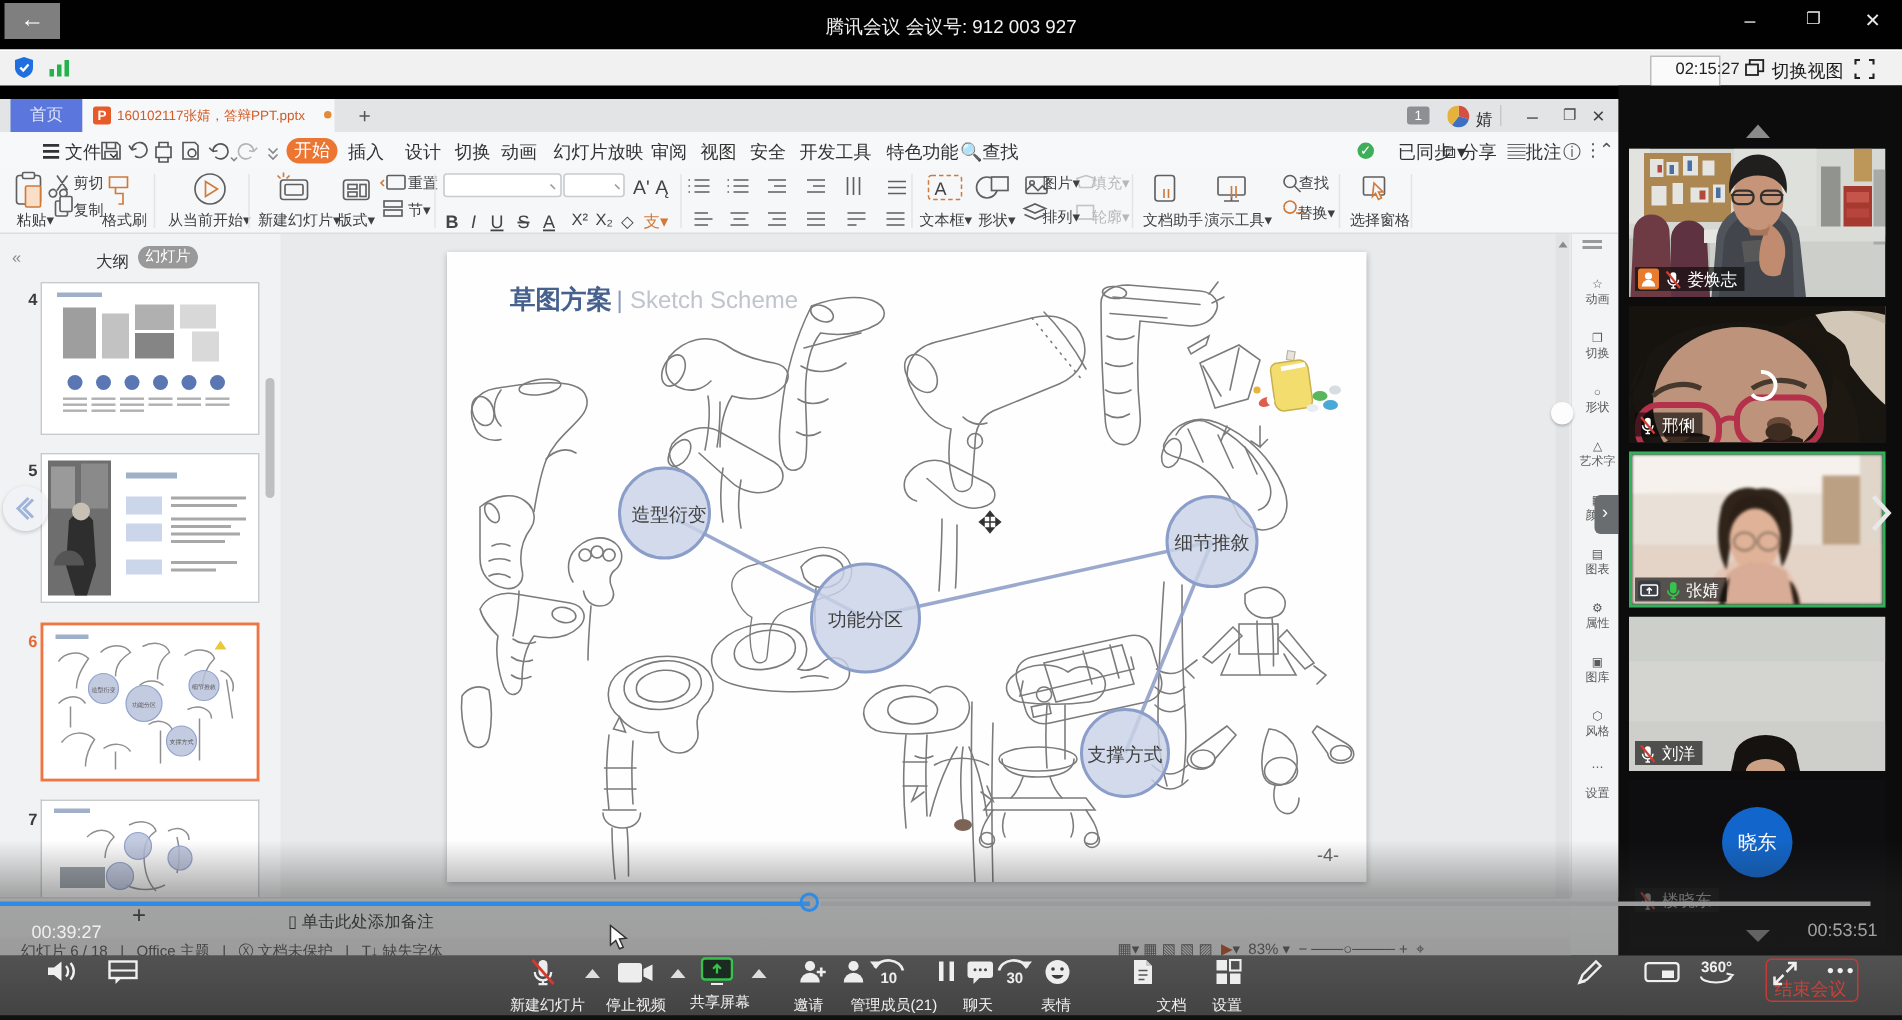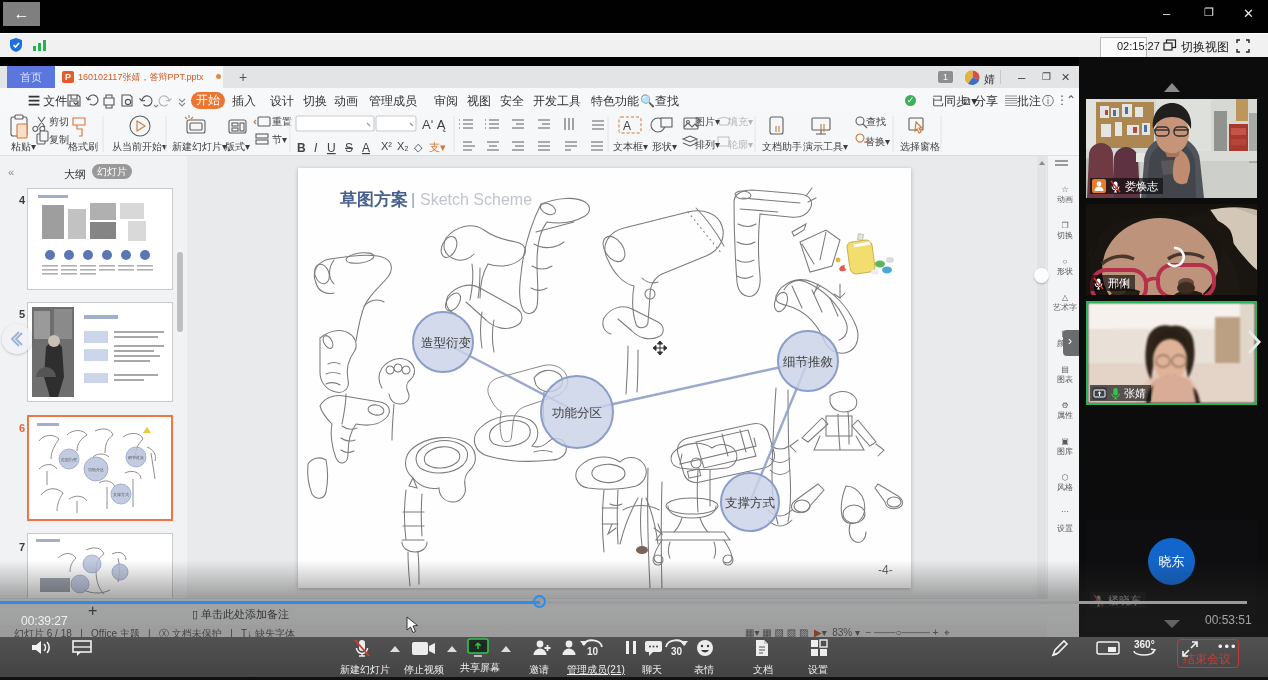--- a/index.html
+++ b/index.html
@@ -49,20 +49,21 @@
 #botbar { left:0; top:637px; width:1268px; height:40px; background:linear-gradient(#525252,#434343); }
 #botstrip { left:0; top:677px; width:1268px; height:3px; background:#111; }
 .blbl { top:663px; color:#f0f0f0; font-size:10px; white-space:nowrap; text-align:center; }
 </style>
 </head>
 <body>
 <div id="stage">
 
 <div class="abs" id="topbar"></div>
 <div class="abs" id="backbtn">←</div>
+<div class="abs" id="ttitle">腾讯会议 会议号: 912 003 927</div>
 <div class="abs wbtn" style="left:1163px;">–</div>
 <div class="abs wbtn" style="left:1204px;font-size:11px;">❐</div>
 <div class="abs wbtn" style="left:1243px;">✕</div>
 
 <div class="abs" id="subbar"></div>
 <svg class="abs" style="left:9px;top:37px;" width="40" height="16" viewBox="0 0 40 16">
   <path d="M7 1 L13 3 L13 8 C13 12 10 14 7 15 C4 14 1 12 1 8 L1 3 Z" fill="#1f6fe0"></path>
   <path d="M4.5 8 l2 2 l3.5 -4" stroke="#fff" stroke-width="1.6" fill="none"></path>
   <rect x="24" y="9" width="3" height="5" fill="#24b24c"></rect>
   <rect x="29" y="6" width="3" height="8" fill="#24b24c"></rect>
@@ -112,21 +113,21 @@
     <path d="M88 13 l2 2 l2 -2" stroke="#888"></path>
     <path d="M103 9 a5 5 0 1 0 -1.5 3.5 M103 9 l2.5 -2.5 m-2.5 2.5 l-3 -.5" stroke="#b5b5b5"></path>
     <path d="M113 7 l3 3 l3 -3 M113 11 l3 3 l3 -3" stroke="#888"></path>
   </g>
 </svg>
 <div class="abs" style="left:191px;top:92px;width:34px;height:17px;background:#ed7532;border-radius:9px;color:#fff;font-size:12px;text-align:center;line-height:17px;">开始</div>
 <div class="abs menu" style="left:232px;">插入</div>
 <div class="abs menu" style="left:270px;">设计</div>
 <div class="abs menu" style="left:303px;">切换</div>
 <div class="abs menu" style="left:334px;">动画</div>
-<div class="abs menu" style="left:369px;">管理成员</div>
+<div class="abs menu" style="left:369px;">幻灯片放映</div>
 <div class="abs menu" style="left:434px;">审阅</div>
 <div class="abs menu" style="left:467px;text-align:center;">视图</div>
 <div class="abs menu" style="left:500px;">安全</div>
 <div class="abs menu" style="left:533px;">开发工具</div>
 <div class="abs menu" style="left:591px;">特色功能</div>
 <div class="abs menu" style="left:640px;">🔍查找</div>
 <div class="abs" style="left:905px;top:95px;width:11px;height:11px;border-radius:50%;background:#3fae5a;color:#fff;font-size:9px;text-align:center;line-height:11px;">✓</div>
 <div class="abs menu" style="left:920px;margin-left:12px;">已同步 ▾</div>
 <div class="abs menu" style="left:962px;">⧉ 分享</div>
 <div class="abs menu" style="left:1005px;">▤批注</div>
@@ -681,20 +682,34 @@
   <div class="vlabel"><svg width="13" height="13" viewBox="0 0 13 13">
           <path d="M6.5 1.5 a2 2 0 0 1 2 2 v3 a2 2 0 0 1 -4 0 v-3 a2 2 0 0 1 2 -2 z" fill="#fff"></path>
           <path d="M3 6.5 a3.5 3.5 0 0 0 7 0 M6.5 10 v2 M5 12 h3" stroke="#fff" stroke-width="1" fill="none"></path>
           <path d="M2 1 L11 12" stroke="#d83b30" stroke-width="1.4"></path>
         </svg>邢俐</div>
 </div>
 <svg class="abs" style="left:1246px;top:328px;" width="16" height="28" viewBox="0 0 16 28">
   <path d="M3 3 L13 14 L3 25" stroke="#e8e8e8" stroke-width="3" fill="none"></path>
 </svg>
 
+<div class="abs vtile" style="top:411px;height:103px;">
+  <svg width="171" height="103" viewBox="0 0 171 103">
+    <rect width="171" height="103" fill="#d4d5d1"></rect>
+    <path d="M0 0 h171 v30 h-171 z" fill="#cbccc8" opacity=".7"></path>
+    <path d="M0 70 h171 v33 h-171 z" fill="#c9cac5" opacity=".6"></path>
+    <path d="M68 103 L70 94 a21 15 0 0 1 42 0 L114 103 z" fill="#15120f"></path>
+    <path d="M78 103 a13 8 0 0 1 26 0 z" fill="#caa184"></path>
+  </svg>
+  <div class="vlabel"><svg width="13" height="13" viewBox="0 0 13 13">
+          <path d="M6.5 1.5 a2 2 0 0 1 2 2 v3 a2 2 0 0 1 -4 0 v-3 a2 2 0 0 1 2 -2 z" fill="#fff"></path>
+          <path d="M3 6.5 a3.5 3.5 0 0 0 7 0 M6.5 10 v2 M5 12 h3" stroke="#fff" stroke-width="1" fill="none"></path>
+          <path d="M2 1 L11 12" stroke="#d83b30" stroke-width="1.4"></path>
+        </svg>刘洋</div>
+</div>
 
 <div class="abs vtile" style="top:520px;height:112px;background:#0e0e10;">
   <div class="abs" style="left:62px;top:18px;width:47px;height:47px;border-radius:50%;background:#1266cb;color:#fff;font-size:13px;text-align:center;line-height:47px;position:absolute;">晓东</div>
   <div class="vlabel" style="background:rgba(30,30,30,.5);color:#9a9a9a;bottom:24px;"><svg width="13" height="13" viewBox="0 0 13 13">
           <path d="M6.5 1.5 a2 2 0 0 1 2 2 v3 a2 2 0 0 1 -4 0 v-3 a2 2 0 0 1 2 -2 z" fill="#888"></path>
           <path d="M3 6.5 a3.5 3.5 0 0 0 7 0 M6.5 10 v2 M5 12 h3" stroke="#888" stroke-width="1" fill="none"></path>
           <path d="M2 1 L11 12" stroke="#a03b34" stroke-width="1.4"></path>
         </svg>楼晓东</div>
 </div>
 <div class="abs" style="left:1205px;top:613px;color:#f2f2f2;font-size:12px;">00:53:51</div>
@@ -764,21 +779,21 @@
 
 <svg class="abs" style="left:560px;top:639px;" width="20" height="18" viewBox="0 0 20 18">
   <circle cx="9" cy="5" r="3.4" fill="#ededed"></circle>
   <path d="M2.5 16 a6.5 6.5 0 0 1 13 0 z" fill="#ededed"></path>
 </svg>
 <svg class="abs" style="left:578px;top:637px;" width="28" height="22" viewBox="0 0 28 22">
   <path d="M5 8 A10 8 0 0 1 24 10" stroke="#ededed" stroke-width="1.8" fill="none"></path>
   <path d="M2 4 L6 9 L10 4" fill="#ededed"></path>
   <text x="9" y="18" font-size="10" fill="#ededed" font-weight="bold">10</text>
 </svg>
-<div class="abs blbl" style="left:567px;text-decoration:underline;">管理成员(21)</div>
+<div class="abs blbl" style="left:567px;">管理成员(21)</div>
 
 <div class="abs" style="left:626px;top:641px;width:3px;height:13px;background:#f0f0f0;"></div>
 <div class="abs" style="left:633px;top:641px;width:3px;height:13px;background:#f0f0f0;"></div>
 
 <svg class="abs" style="left:644px;top:640px;" width="19" height="17" viewBox="0 0 19 17">
   <rect x="1" y="1" width="17" height="11" rx="2" fill="#ededed"></rect>
   <path d="M5 12 v4 l4 -4" fill="#ededed"></path>
   <circle cx="6" cy="6.5" r="1" fill="#444"></circle>
       <circle cx="9.5" cy="6.5" r="1" fill="#444"></circle>
       <circle cx="13" cy="6.5" r="1" fill="#444"></circle>
@@ -796,21 +811,21 @@
       <circle cx="12" cy="7" r="1.2" fill="#3a3a3a"></circle>
   <path d="M5 11 a4.5 4.5 0 0 0 8 0 z" fill="#3a3a3a"></path>
 </svg>
 <div class="abs blbl" style="left:694px;">表情</div>
 
 <svg class="abs" style="left:754px;top:639px;" width="16" height="18" viewBox="0 0 16 18">
   <path d="M2 1 h8 l4 4 v12 h-12 z" fill="#ededed"></path>
   <path d="M10 1 v4 h4" fill="#c9c9c9"></path>
   <path d="M5 8 h6 M5 11 h6 M5 14 h4" stroke="#555" stroke-width="1"></path>
 </svg>
-<div class="abs blbl" style="left:753px;">文档</div>
+<div class="abs blbl" style="left:771px;">文档</div>
 
 <svg class="abs" style="left:810px;top:639px;" width="18" height="18" viewBox="0 0 18 18">
   <rect x="1" y="1" width="7" height="7" fill="#ededed"></rect>
   <rect x="10" y="1" width="7" height="7" fill="none" stroke="#ededed" stroke-width="1.4"></rect>
   <rect x="1" y="10" width="7" height="7" fill="#ededed"></rect>
   <rect x="10" y="10" width="7" height="7" fill="#ededed"></rect>
 </svg>
 <div class="abs blbl" style="left:808px;">设置</div>
 
 <svg class="abs" style="left:1050px;top:638px;" width="20" height="20" viewBox="0 0 20 20">

